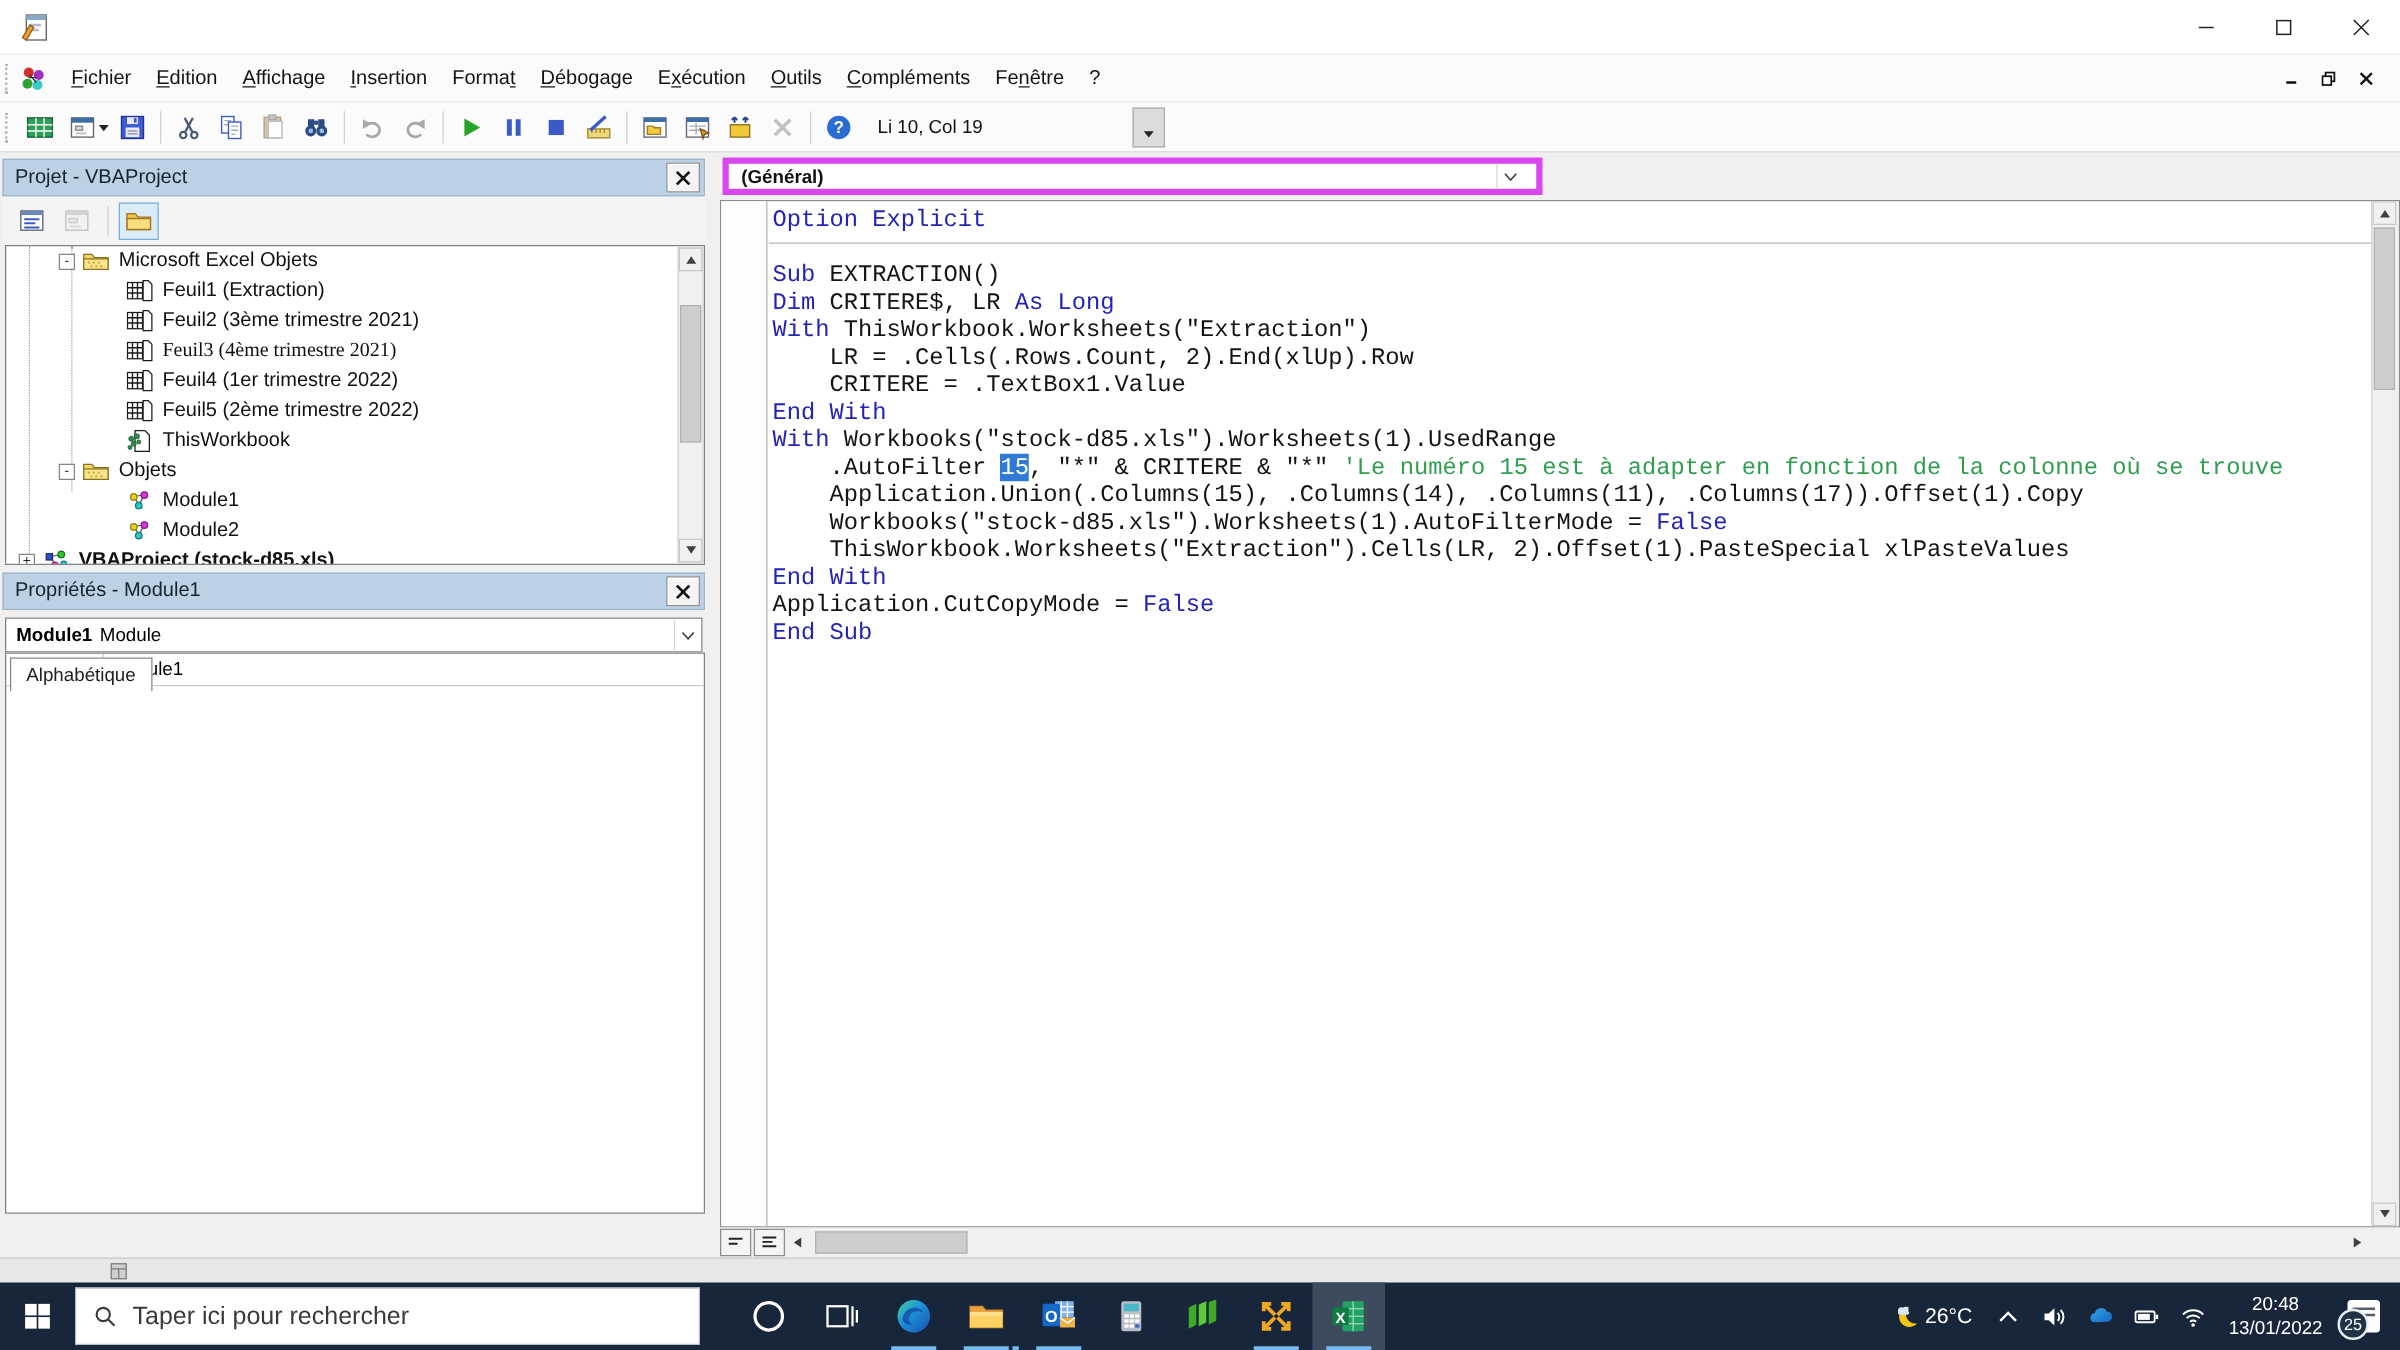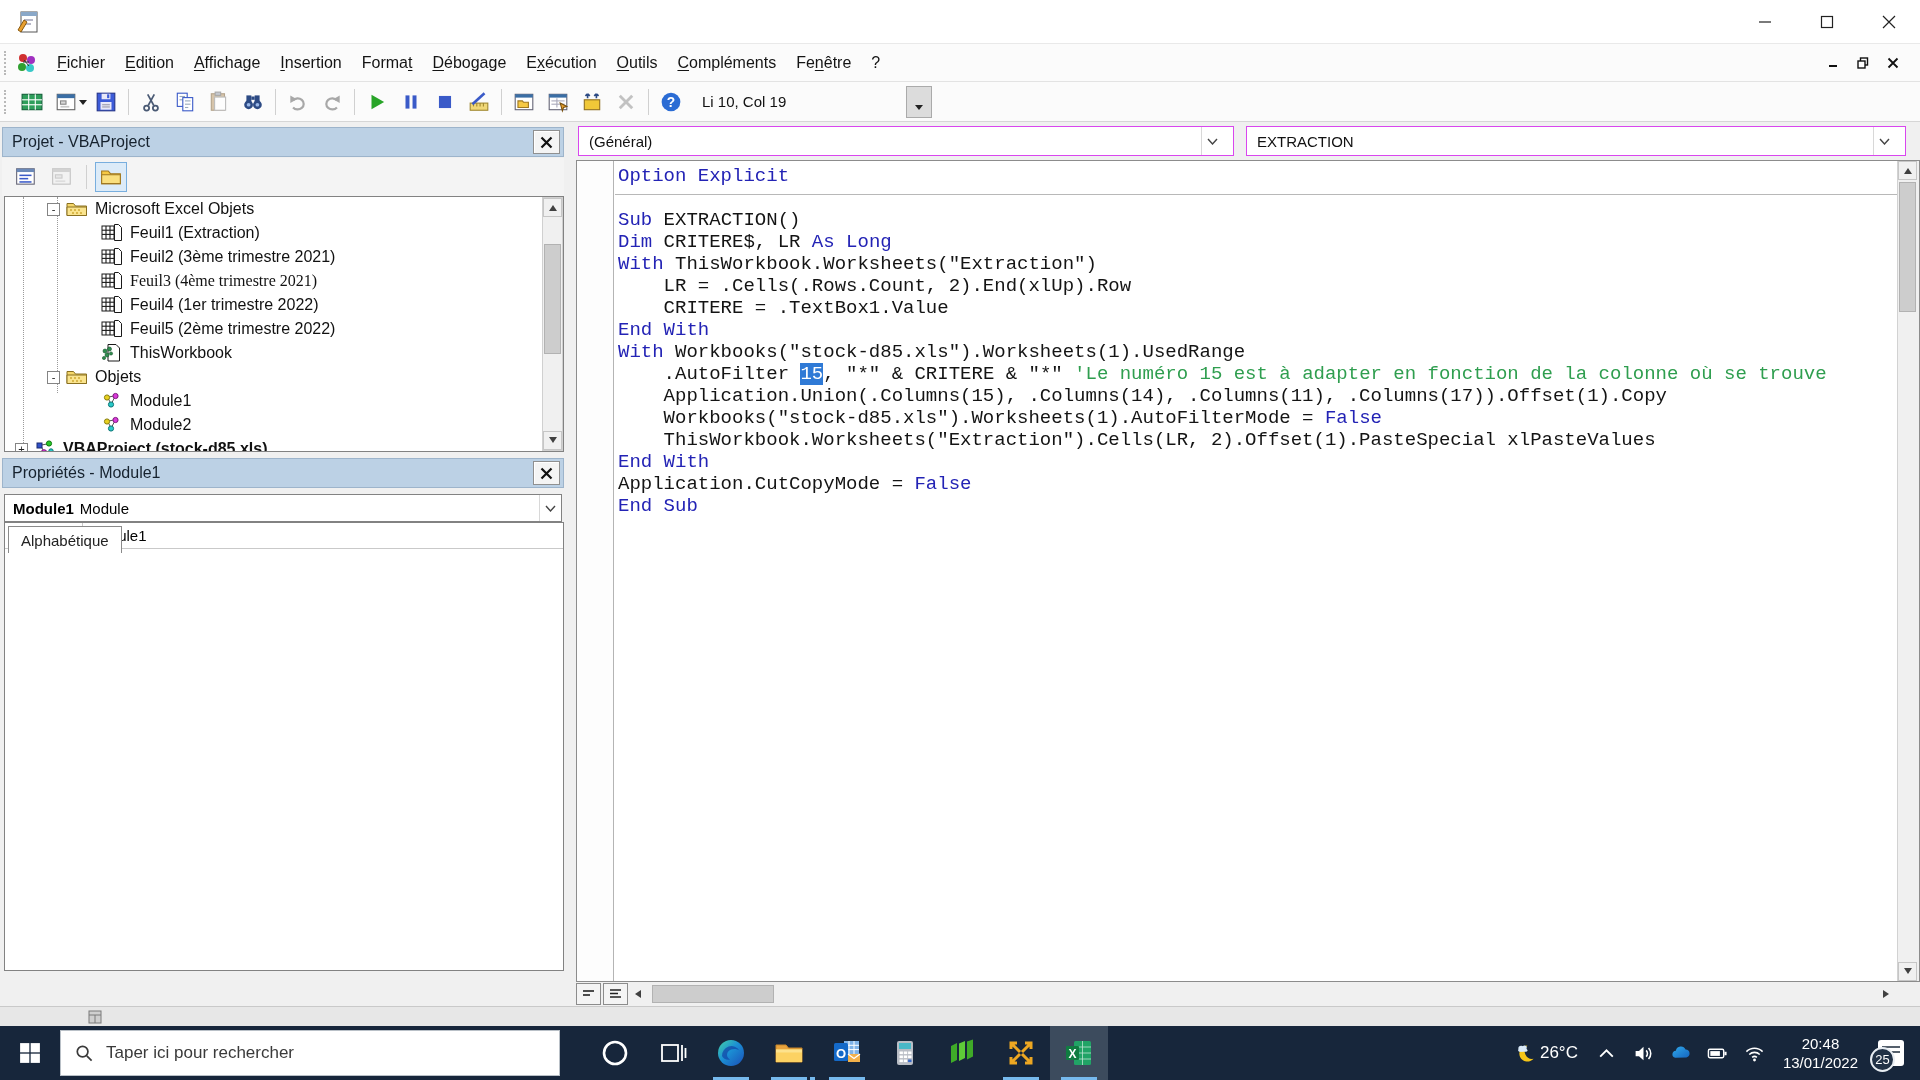--- a/index.html
+++ b/index.html
@@ -66,41 +66,41 @@
   .tabs{position:absolute;left:8px;top:526px;display:flex;align-items:flex-end;height:27px}
   .tab{height:24px;padding:0 12px;font-size:15px;display:flex;align-items:center;background:#ececec;
     border:1px solid #8a8a8a;color:#222}
   .tab.active{height:27px;background:#fff;border-bottom:none;z-index:2}
   .props-grid{position:absolute;left:4px;top:522px;width:560px;height:449px;background:#fff;border:1px solid #828282}
   .prop-row{display:flex;height:26px;border-bottom:1px solid #c9c9c9;font-size:15px;align-items:stretch}
   .prop-name{width:78px;border-right:1px solid #c9c9c9;display:flex;align-items:center;padding-left:4px}
   .prop-val{flex:1;display:flex;align-items:center;padding-left:6px}
   
   .code-win{position:absolute;left:576px;top:122px;width:1344px;height:884px;background:#f0f0f0}
-  .combo{position:absolute;top:4px;height:30px;background:#fff;border:1px solid #d946ef;
-    display:flex;align-items:center;padding:0 10px;font-size:15px;font-weight:400;color:#111}
+  .combo{position:absolute;top:4px;height:30px;background:#fff;border:5px solid #d946ef;
+    display:flex;align-items:center;padding:0 10px;font-size:15px;font-weight:700;color:#111}
   .code-area{position:absolute;left:0;top:38px;right:0;bottom:24px;background:#fff;border:1px solid #8c8c8c;overflow:hidden}
   .code-margin{position:absolute;left:0;top:0;bottom:0;width:37px;background:#fdfdfd;border-right:1px solid #b4b4b4}
   .code-text{position:absolute;left:41px;top:4px;right:22px;font-family:"Liberation Mono",monospace;
     font-size:19px;line-height:22px;white-space:pre;color:#141414}
   .code-line{height:22px}
   .kw{color:#2323b5}.cm{color:#2f9e4f}
   .sel{background:#2f7ad6;color:#fff}
   .proc-sep{position:absolute;left:38px;right:22px;height:1px;background:#b8b8b8}
   .code-vscroll{position:absolute;right:0;top:0;bottom:0;width:22px;background:#f0f0f0;border-left:1px solid #d2d2d2}
   .code-bottom{position:absolute;left:0;bottom:0;right:0;height:24px;background:#f0f0f0;display:flex;align-items:center}
   .view-btn{width:25px;height:22px;background:#f4f4f4;border:1px solid #8c8c8c;margin-right:2px;
     display:flex;align-items:center;justify-content:center}
   .hthumb{height:18px;background:#cdcdcd;border:1px solid #b2b2b2}
   
   .bg-strip{position:absolute;left:0;top:1006px;width:1920px;height:20px;background:#e7e7e7;border-top:1px solid #c9c9c9}
   .taskbar{position:absolute;left:0;top:1026px;width:1920px;height:54px;background:#17263b;display:flex;align-items:center;z-index:10}
   .start-btn{width:60px;height:54px;display:flex;align-items:center;justify-content:center}
   .search-box{width:500px;height:46px;background:#fff;border:1px solid #b9c0c7;display:flex;align-items:center;padding-left:14px;gap:12px}
-  .search-box input{border:none;outline:none;font-size:17px;color:#737373;width:400px;font-family:"Liberation Sans",sans-serif;background:transparent}
+  .search-box input{border:none;outline:none;font-size:20px;color:#737373;width:400px;font-family:"Liberation Sans",sans-serif;background:transparent}
   .search-box input::placeholder{color:#3a3a3a;opacity:1}
   .tb-app{width:58px;height:54px;position:relative;display:flex;align-items:center;justify-content:center}
   .tb-app svg{width:30px;height:30px}
   .tb-app.active-app{background:#3c4b5d}
   .run-line{position:absolute;bottom:0;left:11px;width:36px;height:3px;background:#76b9ed}
   .run-pip{position:absolute;bottom:0;left:50px;width:5px;height:3px;background:#76b9ed}
   .tray{margin-left:auto;display:flex;align-items:center;color:#fff}
   .tray-item{height:54px;display:flex;align-items:center;justify-content:center;padding:0 8px}
   .tray-item svg{width:21px;height:21px}
   .temp-text{font-size:17px;padding:0 10px 0 2px}
@@ -593,28 +593,20 @@
 
 <div class="code-win">
   <div class="combo" style="left:2px;width:656px">
     <span>(Général)</span>
     <span class="combo-chev">
       <svg width="11" height="7" viewBox="0 0 11 7">
           <path d="M1 1 L5.5 6 L10 1" fill="none" stroke="#444" stroke-width="1.4"></path>
         </svg>
     </span>
   </div>
-  <div class="combo" style="left:670px;width:660px">
-    <span>EXTRACTION</span>
-    <span class="combo-chev">
-      <svg width="11" height="7" viewBox="0 0 11 7">
-          <path d="M1 1 L5.5 6 L10 1" fill="none" stroke="#444" stroke-width="1.4"></path>
-        </svg>
-    </span>
-  </div>
   <div class="code-area">
     <div class="code-margin"></div>
     <div class="code-text" id="code-text"><div class="code-line"><span class="kw">Option Explicit</span></div><div class="code-line">&nbsp;</div><div class="code-line"><span class="kw">Sub</span><span> EXTRACTION()</span></div><div class="code-line"><span class="kw">Dim</span><span> CRITERE$, LR </span><span class="kw">As</span><span> </span><span class="kw">Long</span></div><div class="code-line"><span class="kw">With</span><span> ThisWorkbook.Worksheets("Extraction")</span></div><div class="code-line"><span>    LR = .Cells(.Rows.Count, 2).End(xlUp).Row</span></div><div class="code-line"><span>    CRITERE = .TextBox1.Value</span></div><div class="code-line"><span class="kw">End With</span></div><div class="code-line"><span class="kw">With</span><span> Workbooks("stock-d85.xls").Worksheets(1).UsedRange</span></div><div class="code-line"><span>    .AutoFilter </span><span class="sel">15</span><span>, "*" &amp; CRITERE &amp; "*" </span><span class="cm">'Le numéro 15 est à adapter en fonction de la colonne où se trouve</span></div><div class="code-line"><span>    Application.Union(.Columns(15), .Columns(14), .Columns(11), .Columns(17)).Offset(1).Copy</span></div><div class="code-line"><span>    Workbooks("stock-d85.xls").Worksheets(1).AutoFilterMode = </span><span class="kw">False</span></div><div class="code-line"><span>    ThisWorkbook.Worksheets("Extraction").Cells(LR, 2).Offset(1).PasteSpecial xlPasteValues</span></div><div class="code-line"><span class="kw">End With</span></div><div class="code-line"><span>Application.CutCopyMode = </span><span class="kw">False</span></div><div class="code-line"><span class="kw">End Sub</span></div></div>
     <div class="code-vscroll">
       <div class="scroll-arrow" style="top:0">
           <span class="tri-up"></span>
         </div>
       <div class="scroll-thumb" style="top:21px;height:130px"></div>
       <div class="scroll-arrow" style="bottom:0">
           <span class="tri-down"></span>

